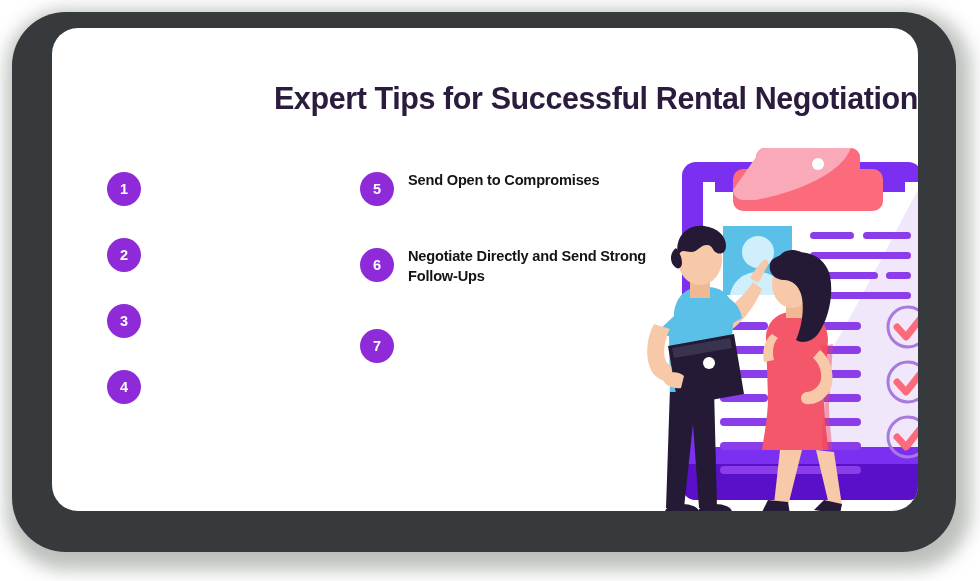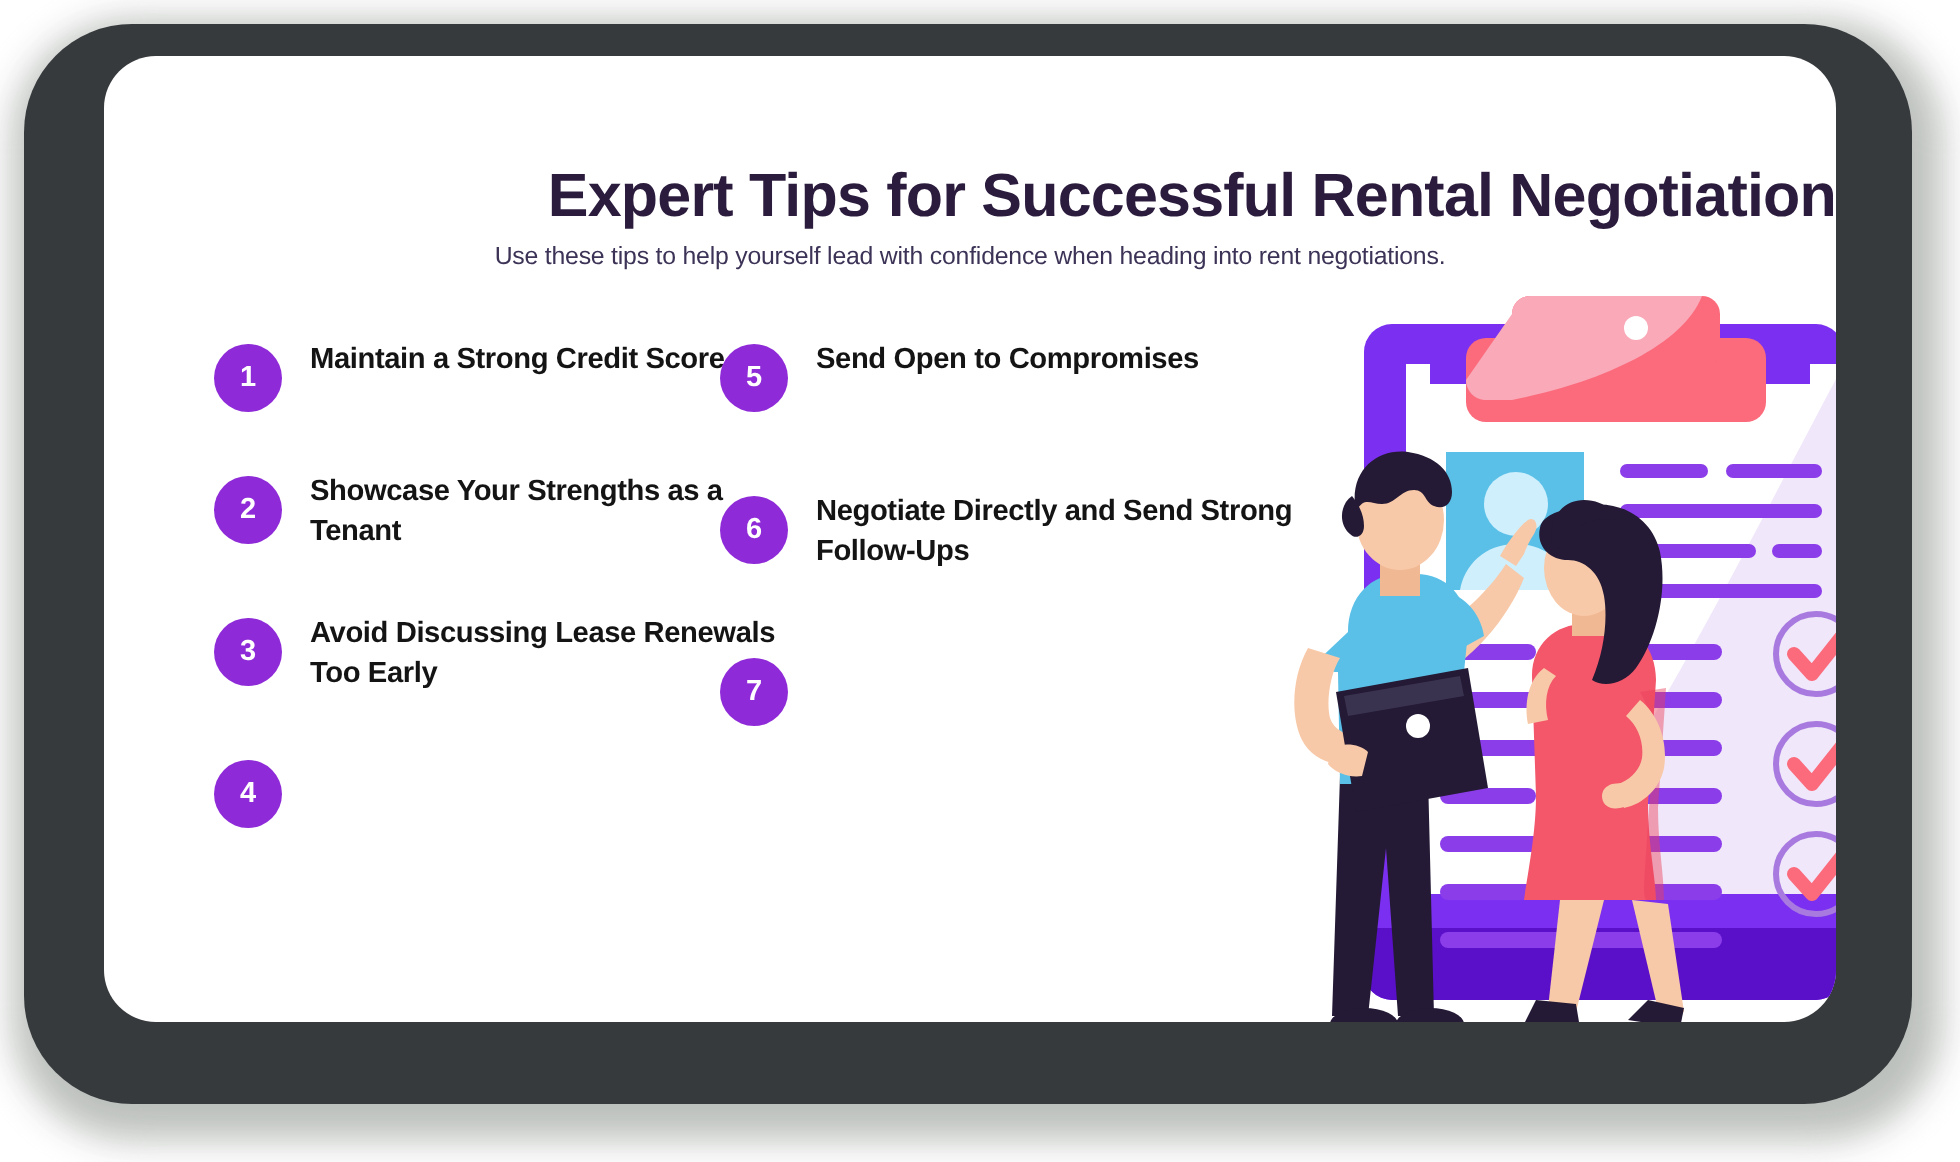--- a/index.html
+++ b/index.html
@@ -82,37 +82,33 @@
 <body>
 
 <div id="stage">
 
   <div class="shadow-layer"></div>
   <div class="frame"></div>
 
   <div class="card">
 
     <div class="title">Expert Tips for Successful Rental Negotiation</div>
-    <div class="subtitle">Use these tips to help yourself lead with confidence when heading into rent negotiations.</div>
 
     <div class="col col-left">
 
       <div class="tip">
         <div class="badge">1</div>
-        <div class="tip-text">Maintain a Strong Credit Score</div>
       </div>
 
       <div class="tip">
         <div class="badge">2</div>
-        <div class="tip-text">Showcase Your Strengths as a Tenant</div>
       </div>
 
       <div class="tip">
         <div class="badge">3</div>
-        <div class="tip-text">Avoid Discussing Lease Renewals Too Early</div>
       </div>
 
       <div class="tip tip-4">
         <div class="badge">4</div>
       </div>
 
     </div>
 
     <div class="col col-right">
 

